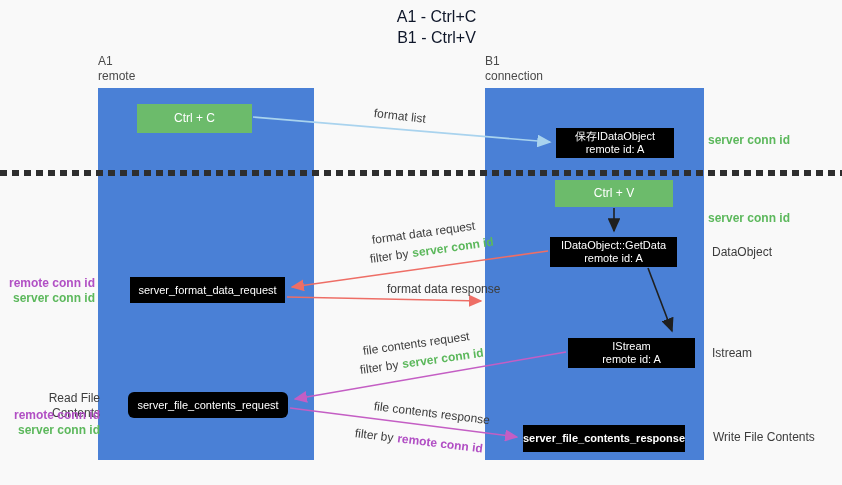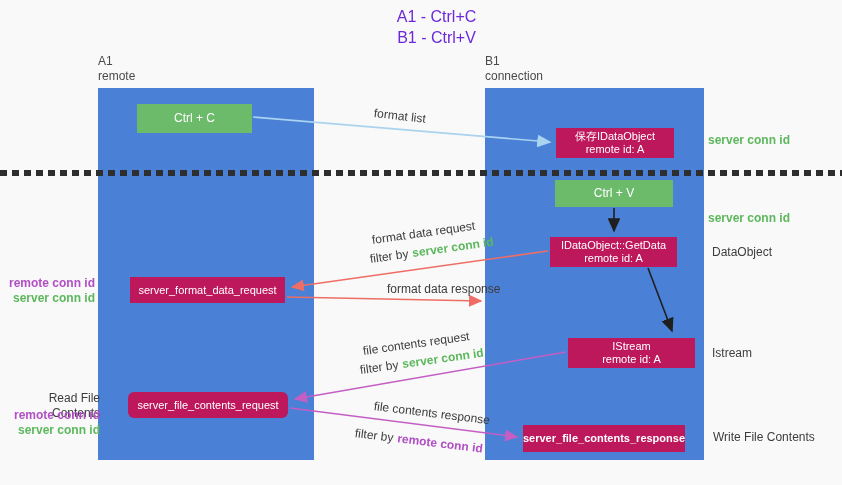--- a/index.html
+++ b/index.html
@@ -1,36 +1,36 @@
 <!DOCTYPE html>
 <html><head>
 <meta charset="utf-8">
 <style>
   html,body{margin:0;padding:0;background:#f9f9f9;font-family:"Liberation Sans",sans-serif;}
   .canvas{position:relative;width:842px;height:485px;background:#f9f9f9;overflow:hidden;}
 
-  .title{position:absolute;left:0;right:0;top:6px;text-align:center;color:#6d28d9;
+  .title{position:absolute;left:0;right:0;top:6px;text-align:center;color:#0f172a;
          font-size:16px;line-height:21px;margin-left:31px;}
 
   .lane{position:absolute;top:88px;height:372px;background:#4a80d6;}
   .lane-a{left:98px;width:216px;}
   .lane-b{left:485px;width:219px;}
   .lane-header{position:absolute;top:54px;text-align:left;font-size:12px;line-height:15px;color:#4a4a4a;}
   .lane-header.a{left:98px;width:216px;}
   .lane-header.b{left:485px;width:219px;}
 
   .divider{position:absolute;left:0;top:170px;width:842px;height:6px;
            background:repeating-linear-gradient(90deg,#2e2e2e 0 7px,rgba(0,0,0,0) 7px 12px);}
 
   svg.arrows{position:absolute;left:0;top:0;width:842px;height:485px;pointer-events:none;}
 
   .box{position:absolute;display:flex;flex-direction:column;align-items:center;justify-content:center;
        color:#fff;text-align:center;font-size:11px;line-height:13px;white-space:nowrap;}
   .box.green{background:#6cbb6b;font-size:12px;}
-  .box.orange{background:#be185d;align-items:center;}
+  .box.orange{background:#000000;align-items:center;}
 
   .lbl{position:absolute;font-size:12px;color:#3c3c3c;white-space:nowrap;}
   .bgreen{color:#5cb85c;font-weight:bold;}
   .bpurple{color:#b14fc4;font-weight:bold;}
   .rneg{transform:rotate(-8deg);transform-origin:left center;}
   .rpos{transform:rotate(7deg);transform-origin:left center;}
   .rpos6{transform:rotate(6.5deg);transform-origin:left center;}
   .filter-prefix{margin-right:4px;}
   .left-group{position:absolute;text-align:right;font-size:12px;line-height:15px;}
 </style>

